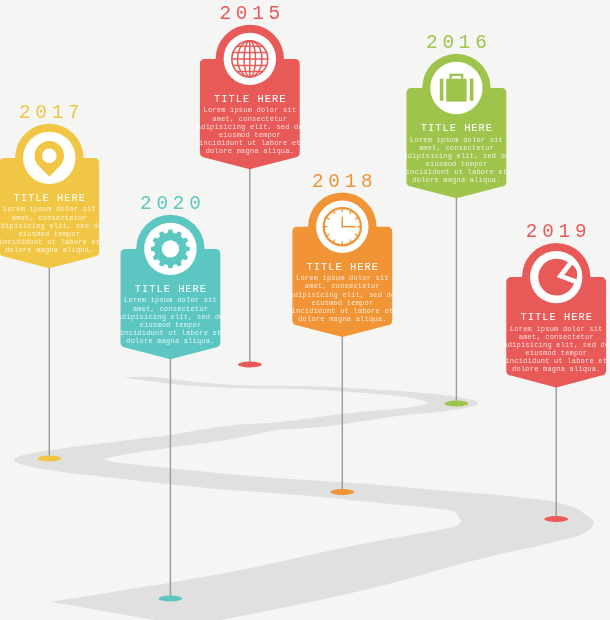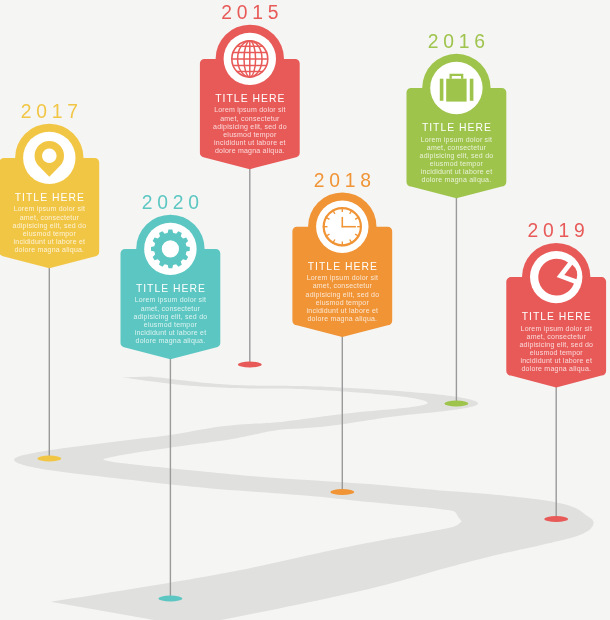--- a/index.html
+++ b/index.html
@@ -1,18 +1,18 @@
 <!DOCTYPE html>
 <html><head>
 <meta charset="utf-8">
 <style>
   html,body{margin:0;padding:0;}
   body{width:610px;height:620px;background:#f5f5f4;
        font-family:"Liberation Sans",sans-serif;overflow:hidden;}
-  #stage{position:relative;width:610px;height:532px;}
+  #stage{position:relative;width:610px;height:532px;font-family:Liberation Mono, monospace;}
   svg#scene{position:absolute;left:0;top:0;width:610px;height:620px;}
   .year{font-size:19.3px;letter-spacing:4.8px;text-anchor:middle;}
   .title{font-size:10.4px;letter-spacing:1.0px;text-anchor:middle;fill:#fff;}
   .body{font-size:7px;letter-spacing:.22px;text-anchor:middle;fill:#ffffff;fill-opacity:.78;}
 </style>
 </head>
 <body>
 
 <div id="stage">
 <svg id="scene" viewBox="0 0 610 620">

